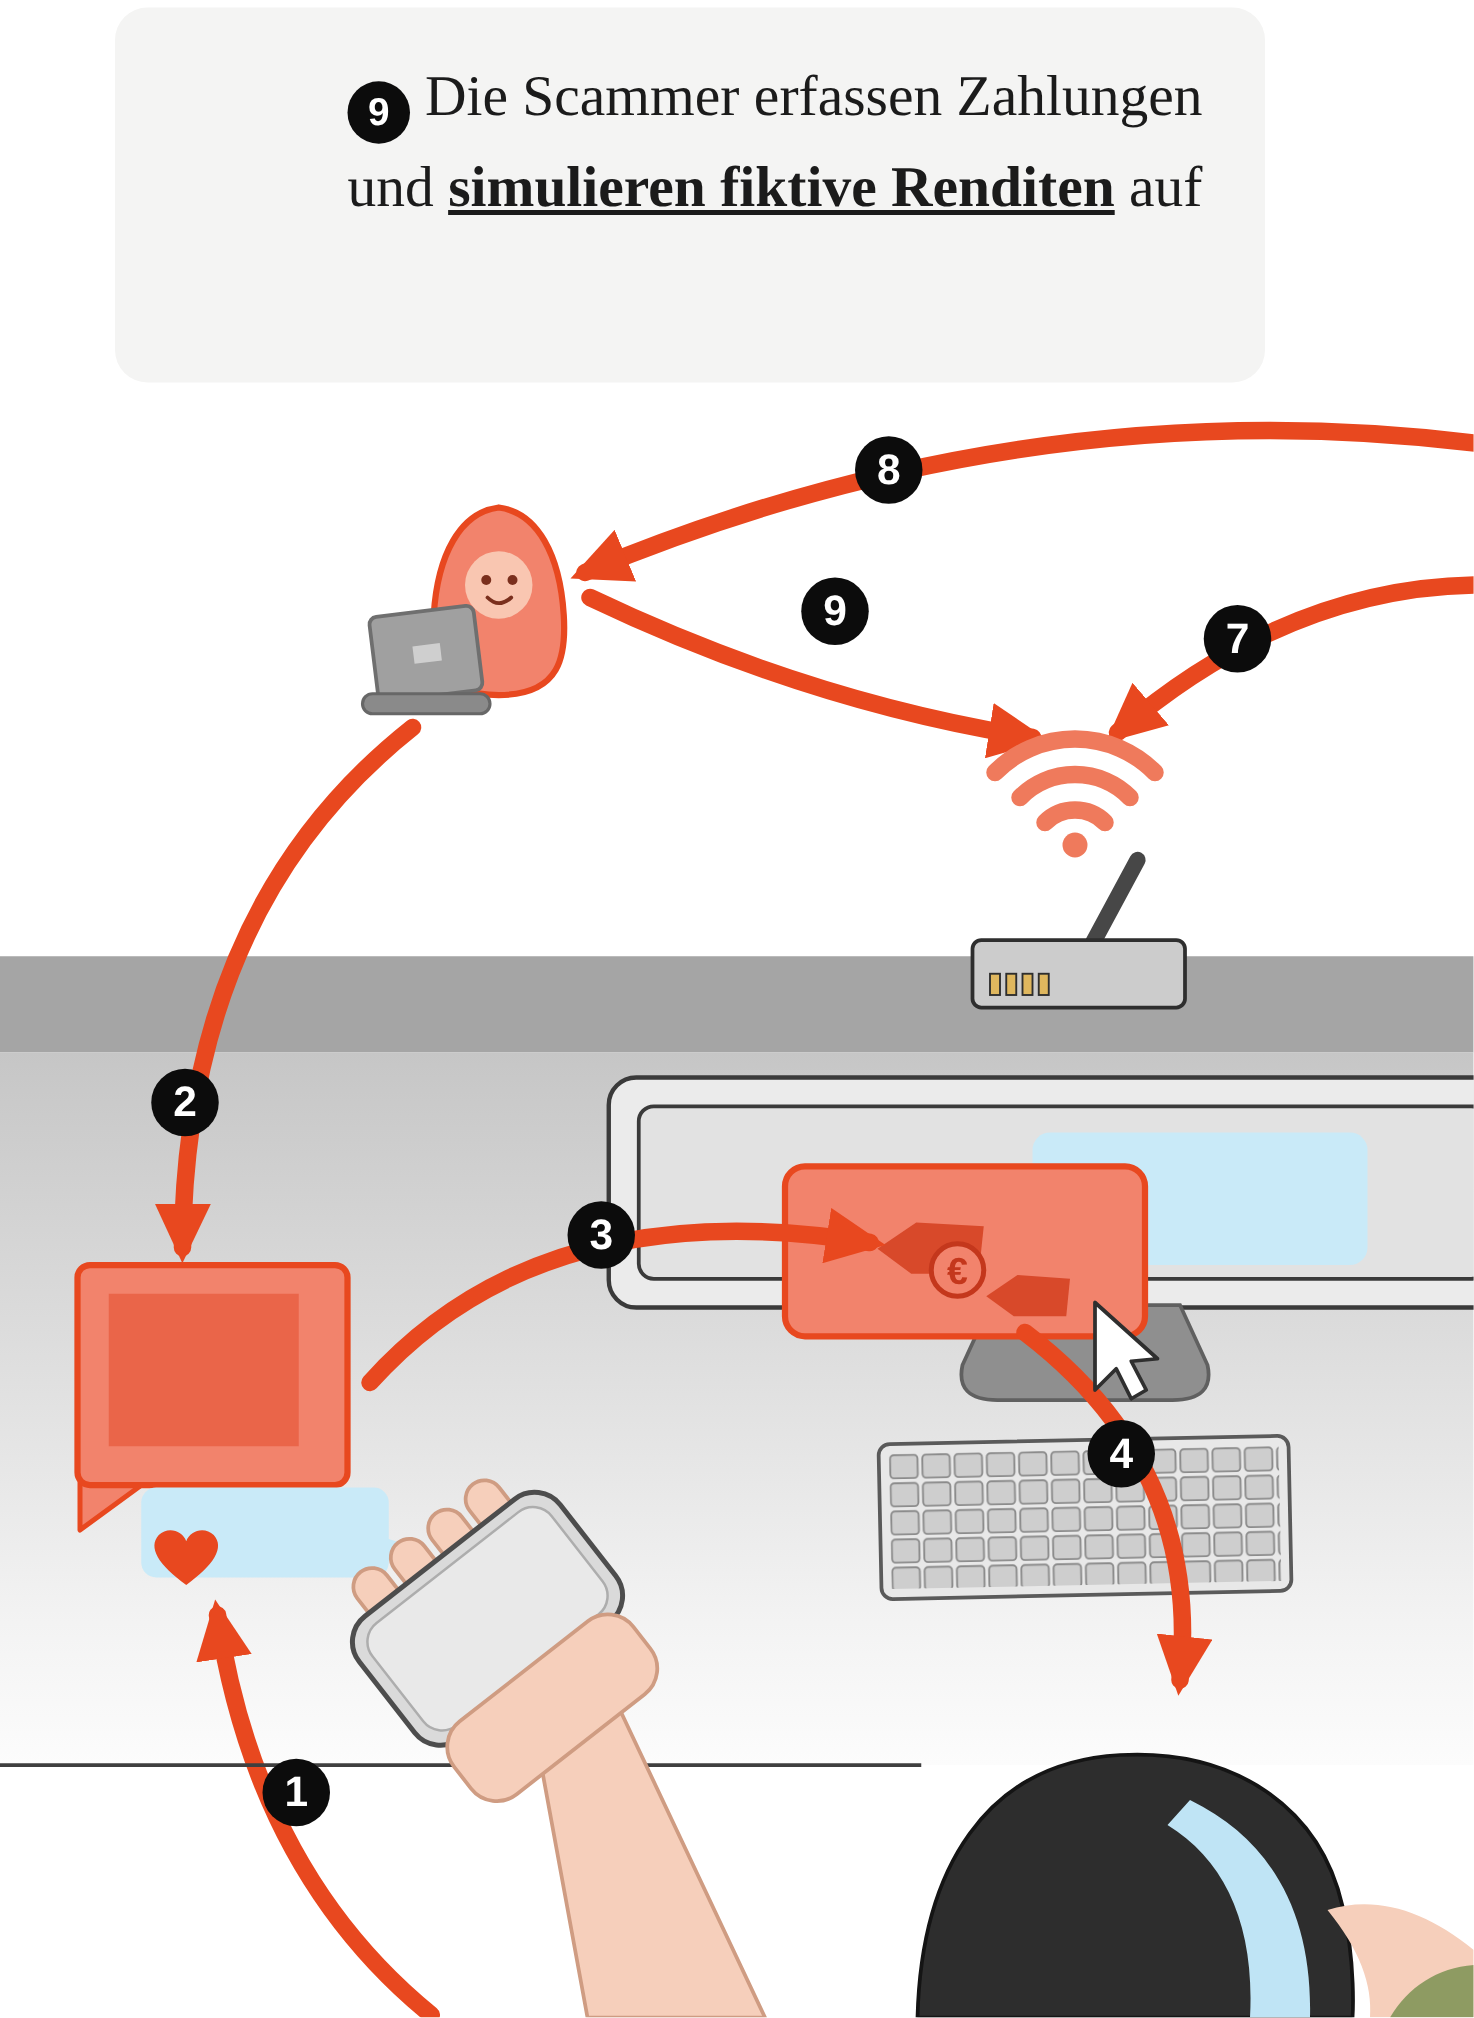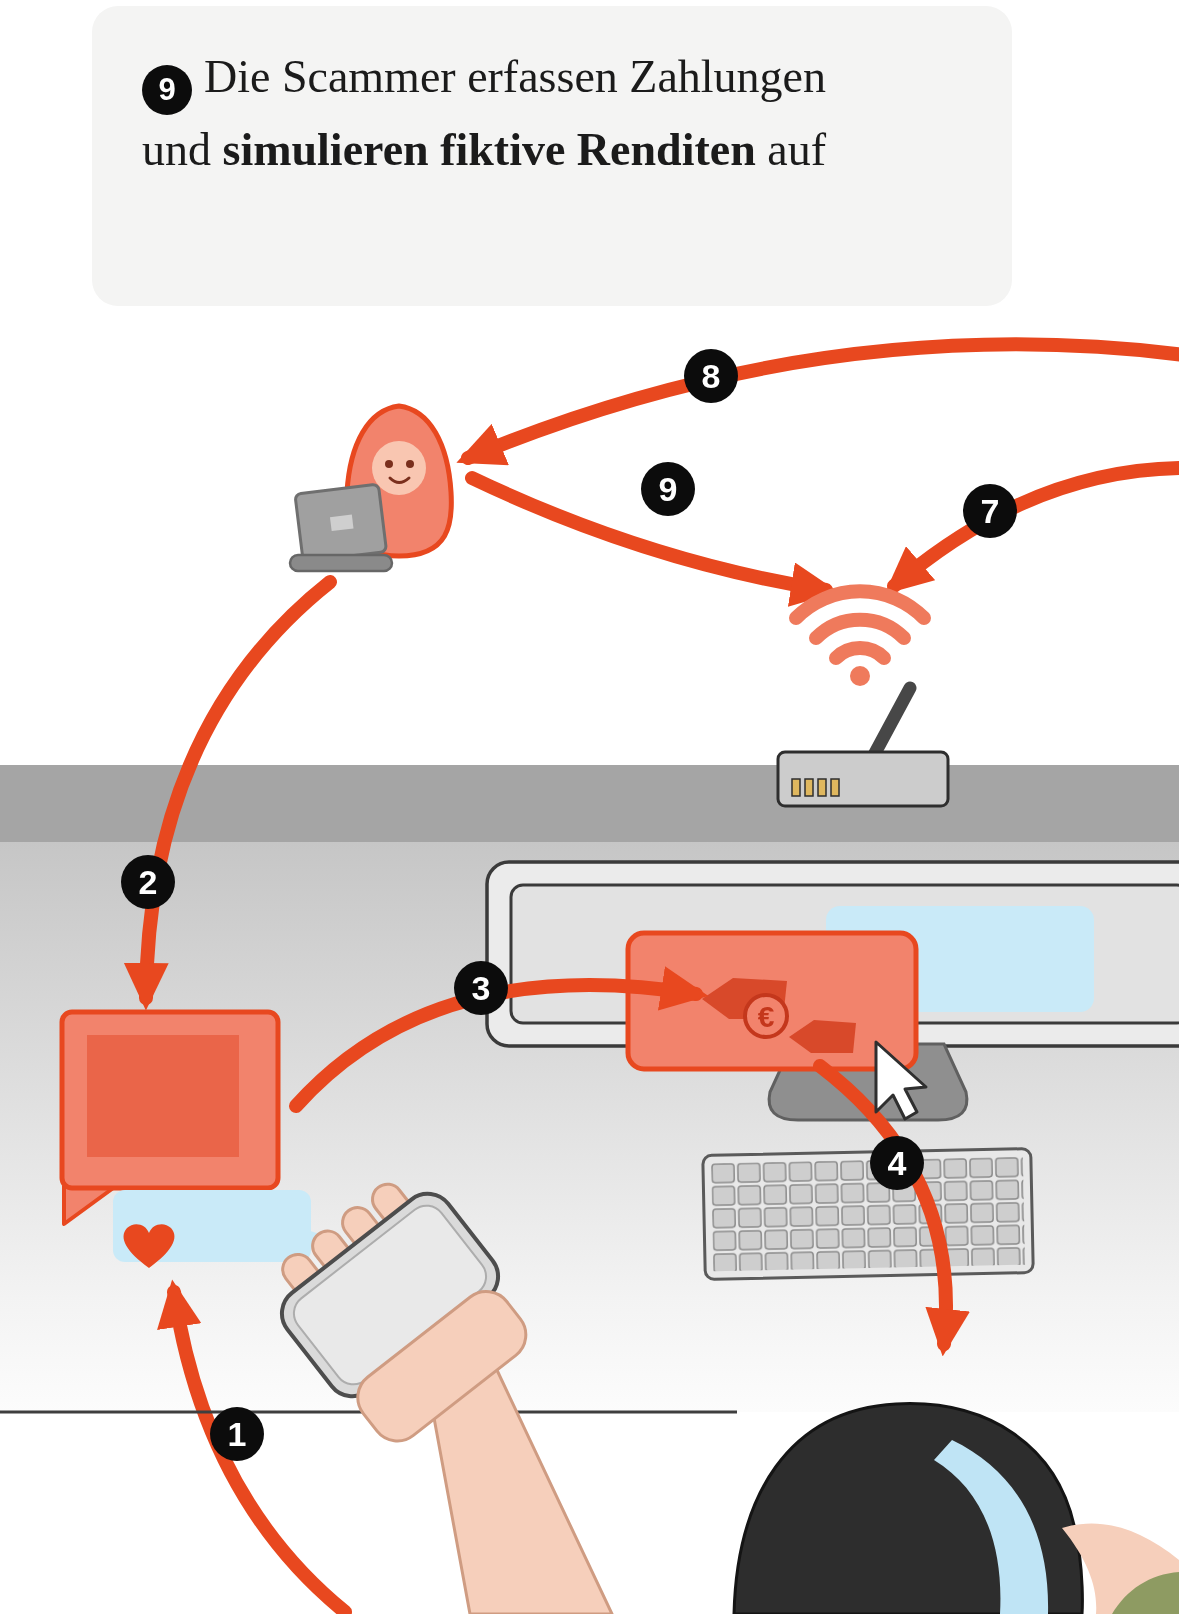--- a/index.html
+++ b/index.html
@@ -10,23 +10,23 @@
     font-family:"Liberation Serif", serif;
   }
   svg.illustration { position:absolute; left:0; top:0; z-index:1; }
 
   .headline-card {
     position:absolute; left:92px; top:6px; width:920px; min-height:300px;
     background:#f4f4f3; border-radius:26px; padding:36px 50px; z-index:10;
   }
   .headline {
     font-family:"Liberation Serif", serif;
-    font-size:46px; line-height:1.5; color:#1b1b1b;
+    font-size:46px; line-height:1.5; color:#1b1b1b;text-align:right;
   }
-  .headline b { font-weight:bold; }
+  .headline b { font-weight:bold;text-decoration:underline; }
   .num-inline {
     display:inline-flex; width:50px; height:50px; border-radius:50%;
     background:#0c0c0c; color:#ffffff; align-items:center; justify-content:center;
     font-family:"Liberation Sans", sans-serif; font-weight:bold; font-size:31px;
     margin-right:12px; vertical-align:-8px;
   }
   .badge {
     position:absolute; width:54px; height:54px; border-radius:50%;
     background:#0c0c0c; color:#ffffff;
     display:flex; align-items:center; justify-content:center;

